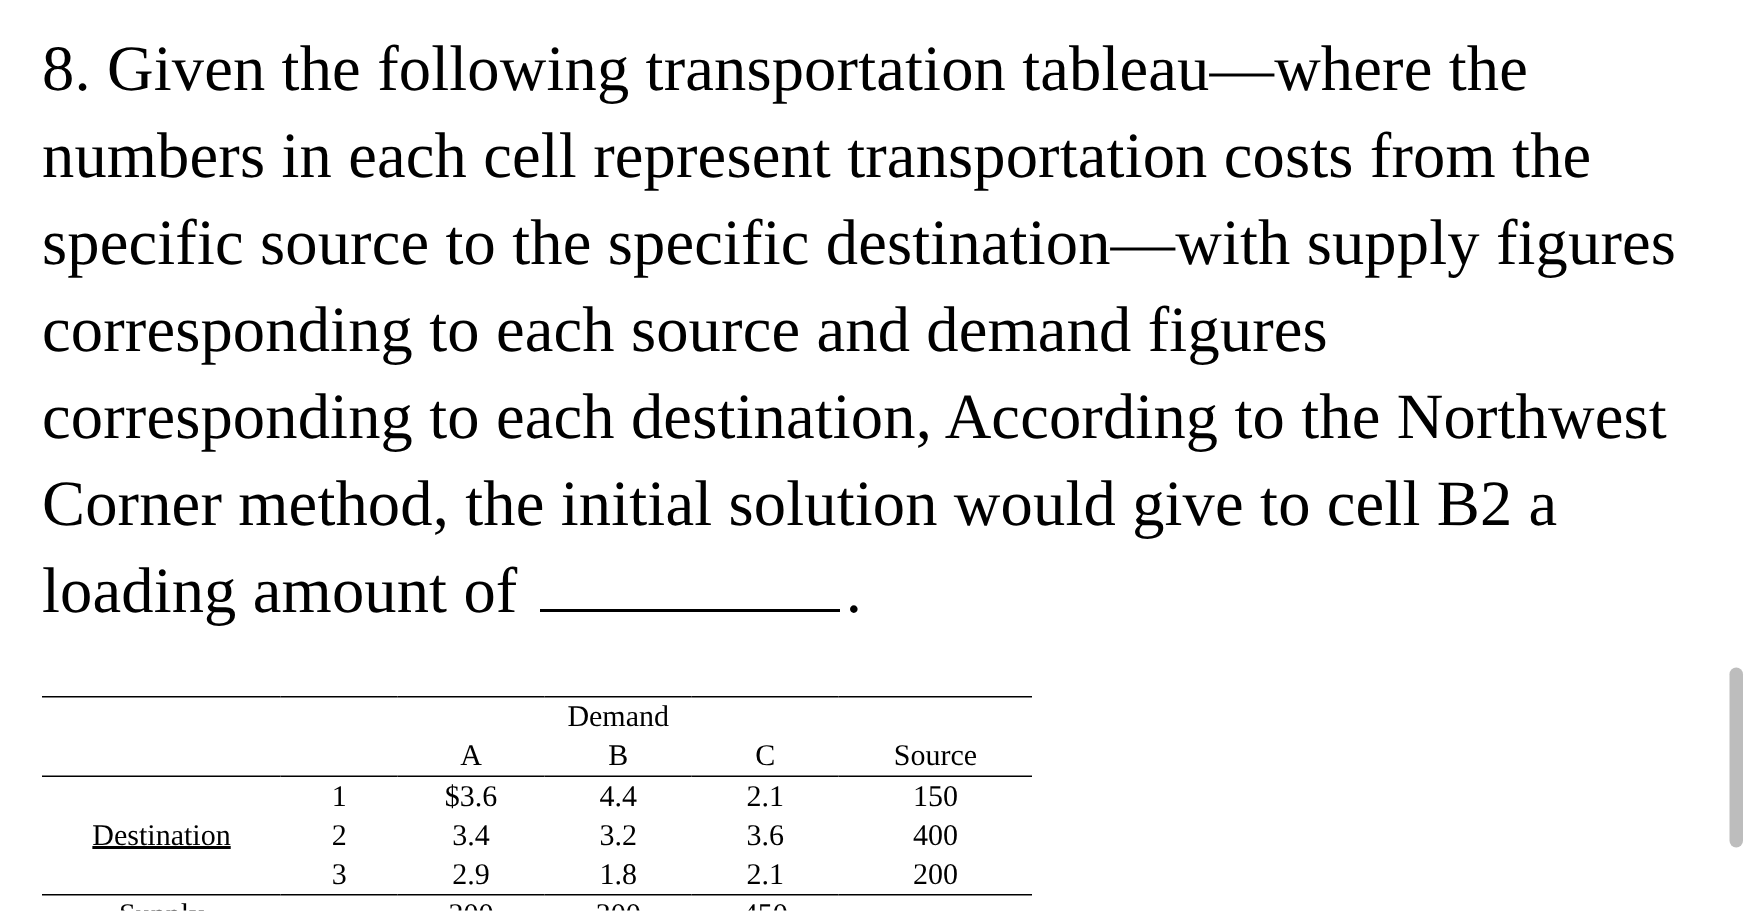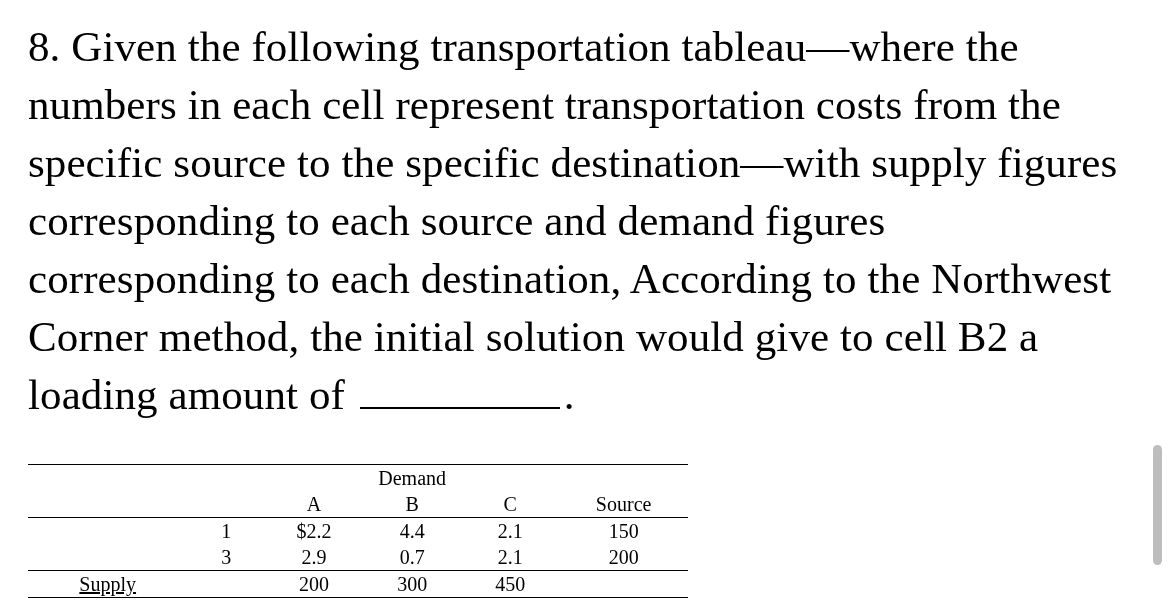--- a/index.html
+++ b/index.html
@@ -94,30 +94,38 @@
         <td></td>
         <td></td>
         <td>A</td>
         <td>B</td>
         <td>C</td>
         <td>Source</td>
       </tr>
       <tr>
         <td></td>
         <td class="rownum">1</td>
-        <td>$2.2</td>
+        <td>$3.6</td>
         <td>4.4</td>
         <td>2.1</td>
         <td>150</td>
+      </tr>
+      <tr>
+        <td class="left-label">Destination</td>
+        <td class="rownum">2</td>
+        <td>3.4</td>
+        <td>3.2</td>
+        <td>3.6</td>
+        <td>400</td>
       </tr>
       <tr class="bot-rule">
         <td></td>
         <td class="rownum">3</td>
         <td>2.9</td>
-        <td>0.7</td>
+        <td>1.8</td>
         <td>2.1</td>
         <td>200</td>
       </tr>
       <tr class="bot-rule">
         <td class="left-label">Supply</td>
         <td></td>
         <td>200</td>
         <td>300</td>
         <td>450</td>
         <td></td>

